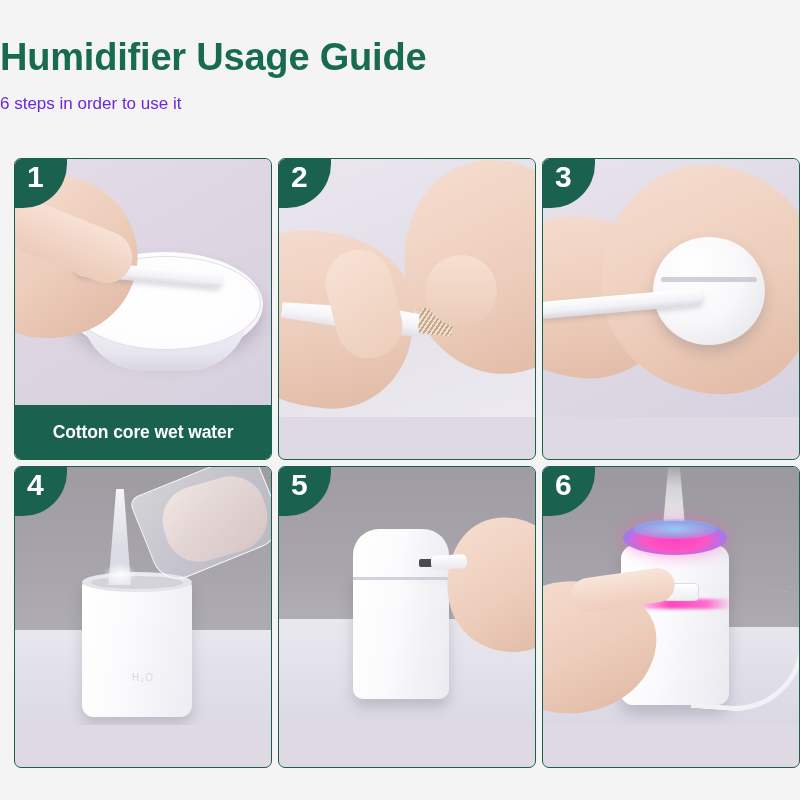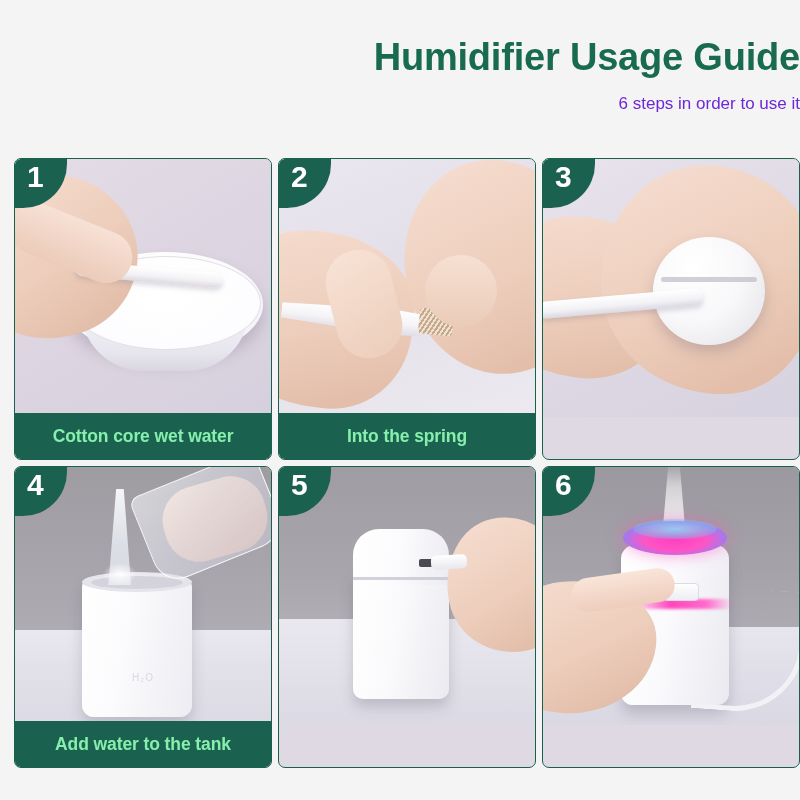--- a/index.html
+++ b/index.html
@@ -5,21 +5,21 @@
   html,body{margin:0;padding:0;}
   body{
     width:800px;height:800px;
     background:#f4f4f4;
     font-family:"Liberation Sans", sans-serif;
     overflow:hidden;
   }
   .page{position:relative;width:800px;height:800px;box-sizing:border-box;}
 
   
-  .header{padding-top:38px;text-align:right;}
+  .header{padding-top:38px;text-align:left;}
   .title{
     font-size:38px;font-weight:bold;color:#186b4e;
     letter-spacing:-0.2px;line-height:1;margin:0;
   }
   .subtitle{
     font-size:17px;color:#6d28d9;margin:19px 0 0 0;line-height:1;
   }
 
   
   .grid{
@@ -34,22 +34,22 @@
     position:relative;
     width:258px;height:302px;
     border:1.5px solid #19614c;
     border-radius:7px;
     overflow:hidden;
     box-sizing:border-box;
     background:#ded9e2;
   }
   .photo{position:absolute;left:0;top:0;right:0;bottom:42px;overflow:hidden;}
   .caption{
-    position:absolute;left:0;right:0;bottom:0;height:46px;
-    background:#1b6150;color:#86efac;
+    position:absolute;left:0;right:0;bottom:0;height:54px;
+    background:#1b6150;color:#ffffff;
     display:flex;align-items:center;justify-content:center;
     font-size:17.5px;font-weight:600;letter-spacing:-0.1px;
   }
   .badge{
     position:absolute;left:0;top:0;z-index:9;
     width:52px;height:49px;
     background:#1b6150;
     border-radius:0 0 44px 0;
     color:#fff;font-size:30px;font-weight:bold;
     display:flex;align-items:flex-start;justify-content:flex-start;
@@ -316,21 +316,20 @@
       <div class="badge">2</div>
       <div class="photo">
         <div class="bg p2bg"></div>
         <div class="p2-handL skin"></div>
         <div class="p2-handR skin"></div>
         <div class="p2-stick"></div>
         <div class="p2-spring"></div>
         <div class="p2-thumbL"></div>
         <div class="p2-thumbR"></div>
       </div>
-      <div class="caption">Into the spring</div>
     </div>
 
     <div class="panel">
       <div class="badge">3</div>
       <div class="photo">
         <div class="bg p3bg"></div>
         <div class="p3-handL skin"></div>
         <div class="p3-hand skin"></div>
         <div class="p3-cover"></div>
         <div class="p3-cover-line"></div>
@@ -345,21 +344,20 @@
         <div class="p4-table"></div>
         <div class="p4-tank"></div>
         <div class="p4-tank-top"></div>
         <div class="p4-tank-in"></div>
         <div class="p4-h2o">H₂O</div>
         <div class="p4-stream"></div>
         <div class="p4-splash"></div>
         <div class="p4-pitcher-hand"></div>
         <div class="p4-pitcher"></div>
       </div>
-      <div class="caption">Add water to the tank</div>
     </div>
 
     <div class="panel">
       <div class="badge">5</div>
       <div class="photo">
         <div class="p5-wall"></div>
         <div class="p5-table"></div>
         <div class="p5-body"></div>
         <div class="p5-cap"></div>
         <div class="p5-seam"></div>

